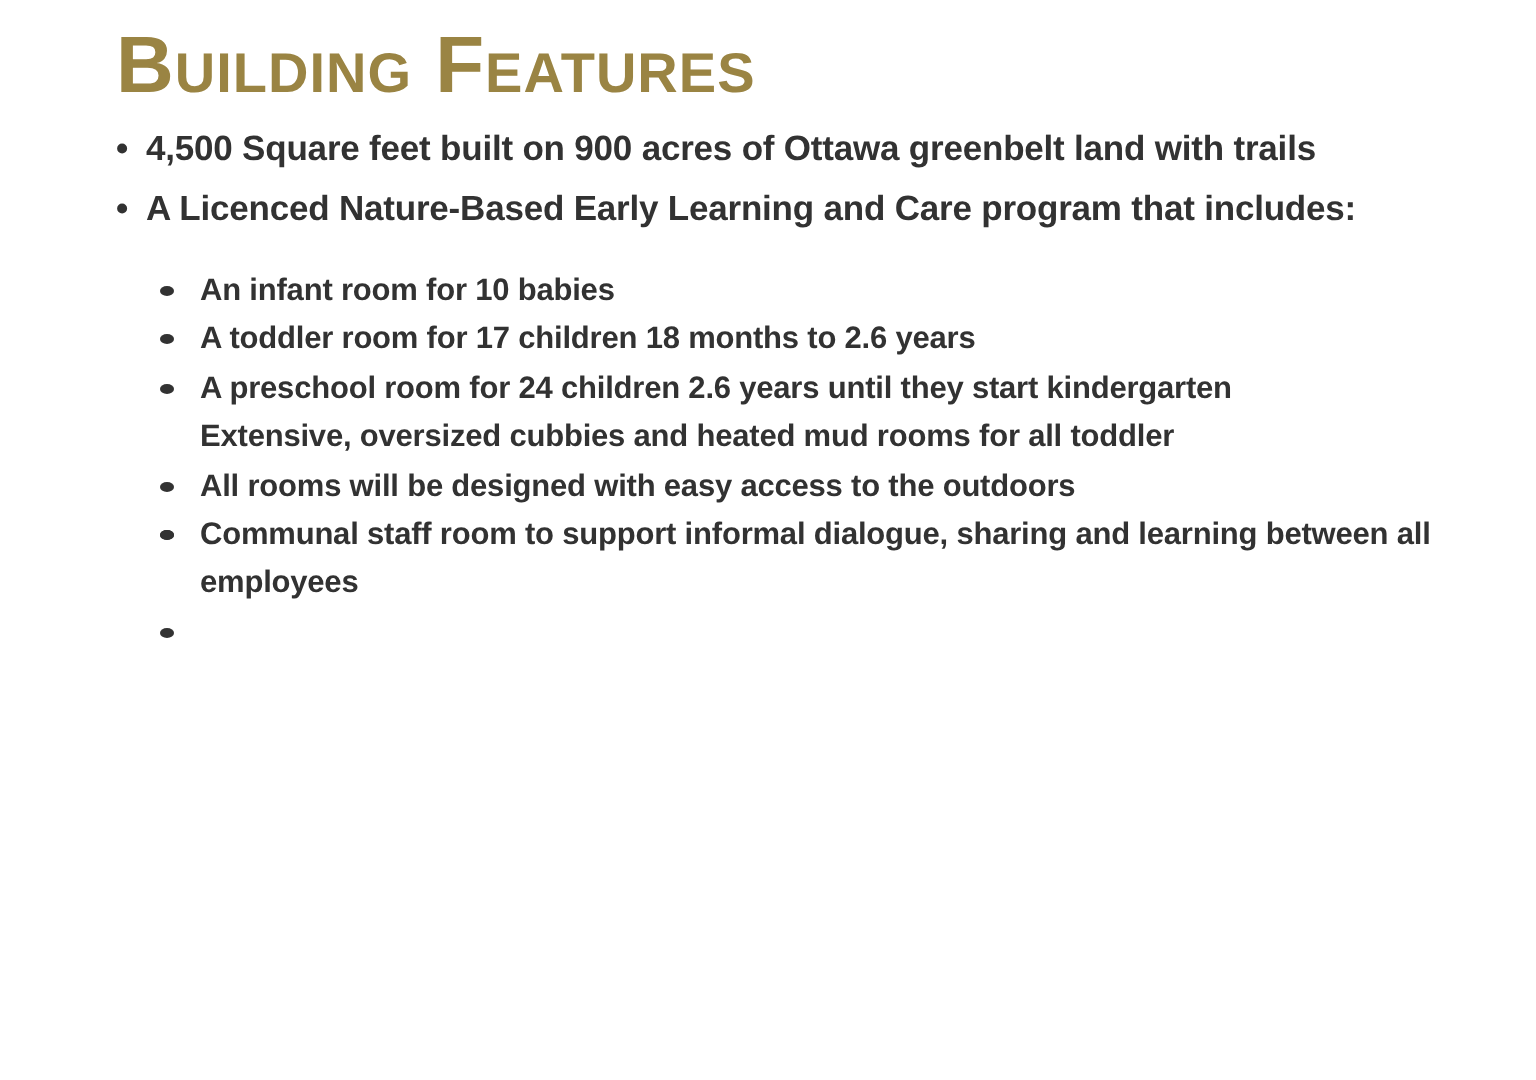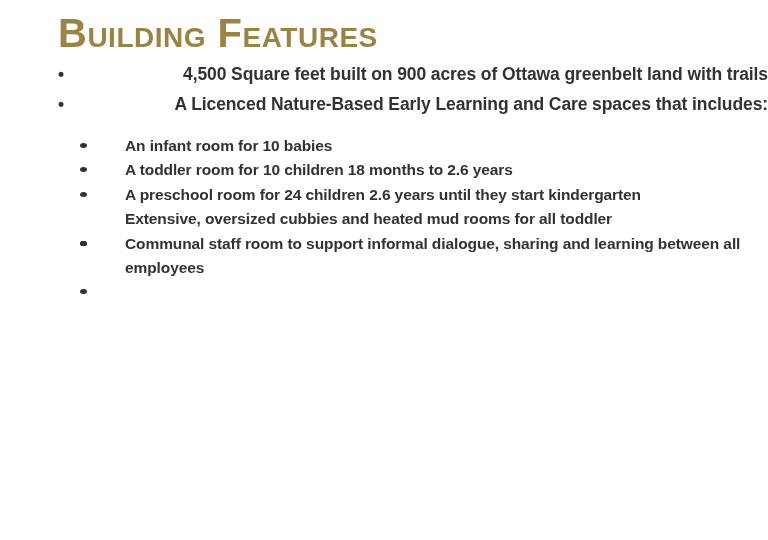--- a/index.html
+++ b/index.html
@@ -72,21 +72,20 @@
     left: 58px;
     top: 0;
     width: 10px;
     line-height: 24.5px;
     font-size: 17.5px;
     color: #323232;
     text-align: left;
   }
   .l1-text {
     display: block;
-    text-align: right;
   }
 
   
   ul.level2 {
     list-style: none;
     margin: 18px 0 0 0;
     padding: 0;
   }
   ul.level2 > li.bullet-l2 {
     position: relative;
@@ -102,21 +101,20 @@
     position: absolute;
     left: 80px;
     top: 9px;
     width: 7px;
     height: 5px;
     background: #323232;
     border-radius: 50%;
   }
   .l2-line {
     display: block;
-    margin-left: 25px;
   }
   .l2-line + .l2-line {
     display: block;
   }
 </style>
 </head>
 <body>
 
 <div class="slide">
 
@@ -124,44 +122,45 @@
 
   <div class="body-region">
 
     <ul class="level1">
       <li class="bullet-l1">
         <span class="marker-l1">•</span>
         <span class="l1-text">4,500 Square feet built on 900 acres of Ottawa greenbelt land with trails</span>
       </li>
       <li class="bullet-l1">
         <span class="marker-l1">•</span>
-        <span class="l1-text">A Licenced Nature-Based Early Learning and Care spaces that includes:</span>
+        <span class="l1-text">A Licenced Nature-Based Early Learning and Care program that includes:</span>
       </li>
     </ul>
 
     <ul class="level2">
 
       <li class="bullet-l2">
         <span class="marker-l2"></span>
         <span class="l2-line">An infant room for 10 babies</span>
       </li>
 
       <li class="bullet-l2">
         <span class="marker-l2"></span>
-        <span class="l2-line">A toddler room for 10 children 18 months to 2.6 years</span>
+        <span class="l2-line">A toddler room for 17 children 18 months to 2.6 years</span>
       </li>
 
       <li class="bullet-l2">
         <span class="marker-l2"></span>
         <span class="l2-line">A preschool room for 24 children 2.6 years until they start kindergarten</span>
         <span class="l2-line">Extensive, oversized cubbies and heated mud rooms for all toddler</span>
       </li>
 
       <li class="bullet-l2">
         <span class="marker-l2"></span>
+        <span class="l2-line">All rooms will be designed with easy access to the outdoors</span>
       </li>
 
 
       <li class="bullet-l2">
         <span class="marker-l2"></span>
       </li>
 
 
 
       <li class="bullet-l2">

